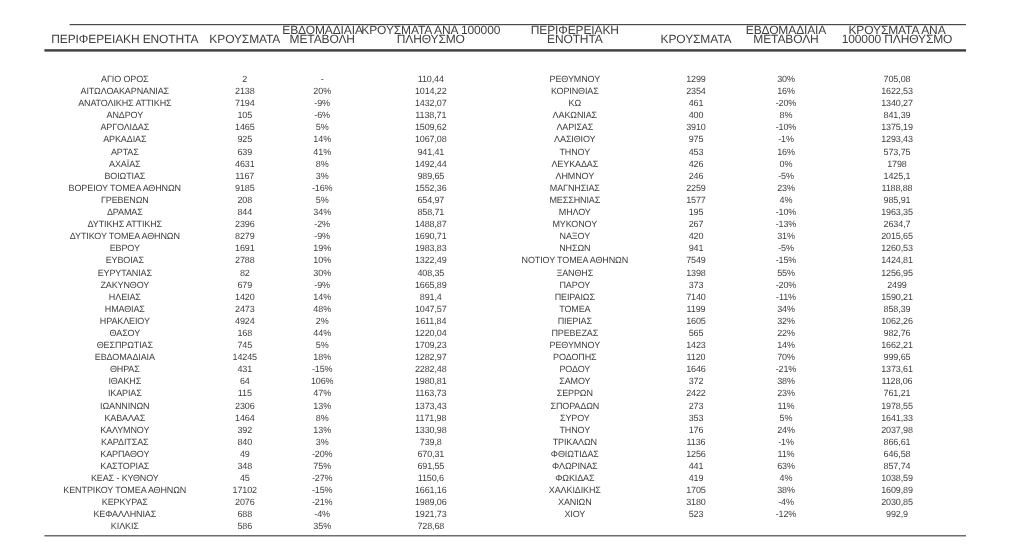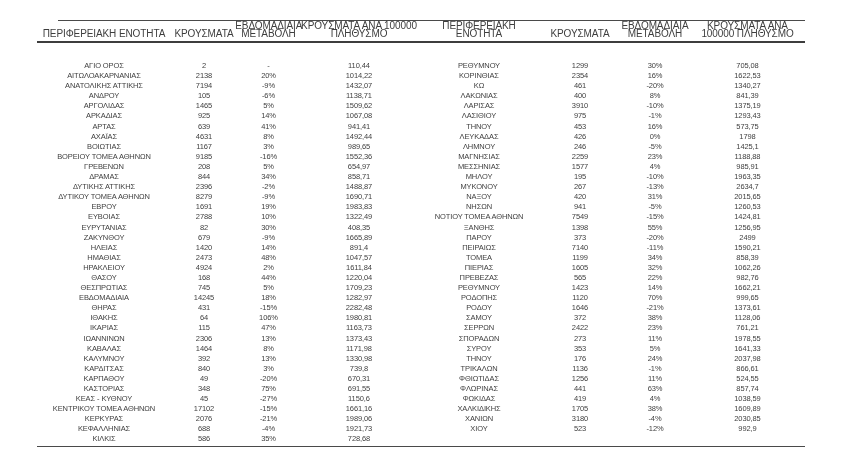--- a/index.html
+++ b/index.html
@@ -328,21 +328,21 @@
       <div class="bcell">1136</div>
       <div class="bcell">-1%</div>
       <div class="bcell">866,61</div>
       <div class="bcell">ΚΑΡΠΑΘΟΥ</div>
       <div class="bcell">49</div>
       <div class="bcell">-20%</div>
       <div class="bcell">670,31</div>
       <div class="bcell">ΦΘΙΩΤΙΔΑΣ</div>
       <div class="bcell">1256</div>
       <div class="bcell">11%</div>
-      <div class="bcell">524,55</div>
+      <div class="bcell">646,58</div>
       <div class="bcell">ΚΑΣΤΟΡΙΑΣ</div>
       <div class="bcell">348</div>
       <div class="bcell">75%</div>
       <div class="bcell">691,55</div>
       <div class="bcell">ΦΛΩΡΙΝΑΣ</div>
       <div class="bcell">441</div>
       <div class="bcell">63%</div>
       <div class="bcell">857,74</div>
       <div class="bcell">ΚΕΑΣ - ΚΥΘΝΟΥ</div>
       <div class="bcell">45</div>

